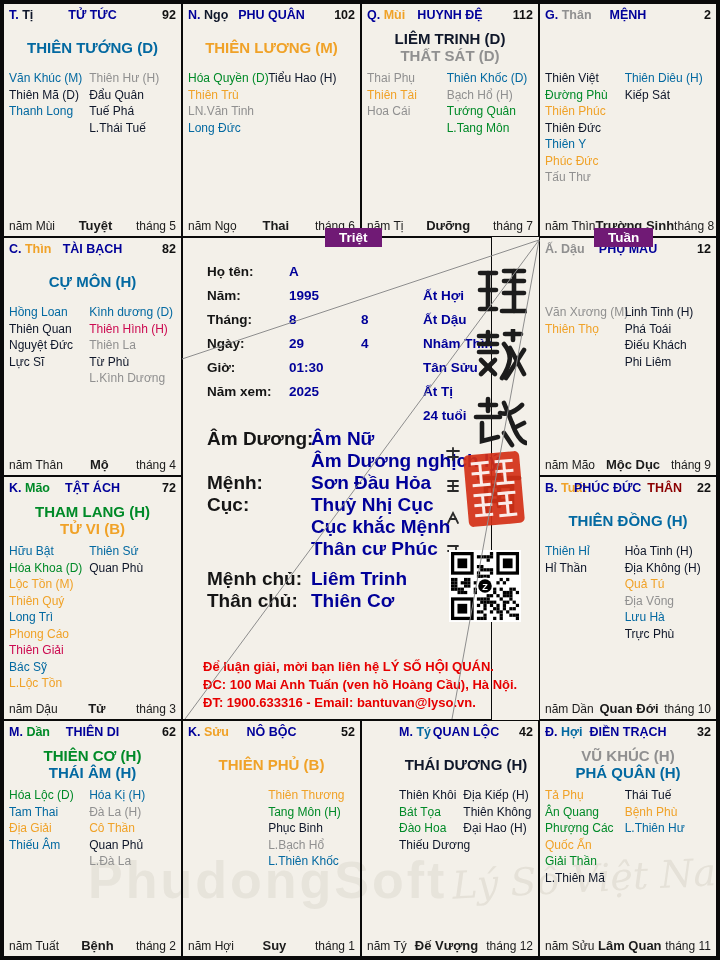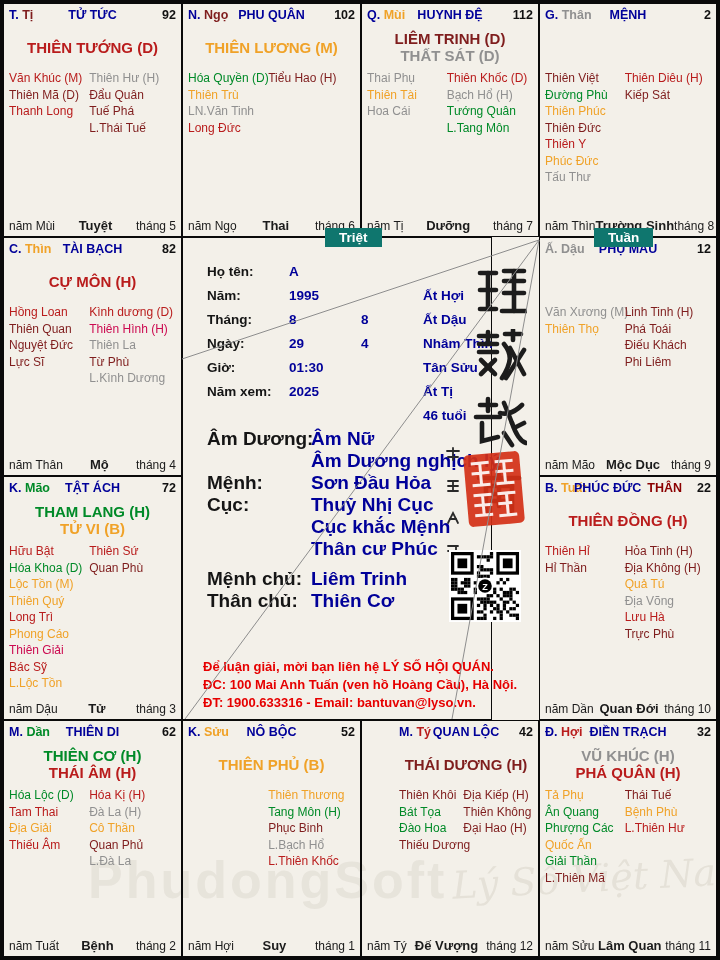--- a/index.html
+++ b/index.html
@@ -21,42 +21,42 @@
   .p-stem{color:#000099}
   .p-mains{height:46px;margin-top:2px;display:flex;flex-direction:column;justify-content:center;
            text-align:center;font-weight:bold;font-size:15px;line-height:17px;white-space:nowrap}
   .p-cols{display:flex;padding:0 5px;font-size:12px;line-height:16.5px;white-space:nowrap}
   .p-cl{width:48%}.p-cr{width:52%}
   .star{display:block}
   .p-foot{position:absolute;left:5px;right:5px;bottom:3px;display:flex;justify-content:space-between;
           align-items:baseline;font-size:12px;white-space:nowrap}
   .p-stage{font-weight:bold;font-size:13px}
   
-  .s-black{color:#b91c1c}.s-red{color:#7f1d1d}.s-orange{color:#f0a228}.s-green{color:#008a28}
+  .s-black{color:#0369a1}.s-red{color:#0f172a}.s-orange{color:#f0a228}.s-green{color:#008a28}
   .s-gray{color:#909090}.s-crimson{color:#cc0a50}.s-navy{color:#000099}
   .b{font-weight:normal}
   
   #center{position:absolute;left:179px;top:234px;width:310px;height:483px;border:1px solid #0a0a0a;box-sizing:border-box}
   #center-form{position:absolute;left:24px;top:22px;display:grid;grid-template-columns:82px 72px 62px auto;
                font-size:13.5px;font-weight:bold;line-height:24px;white-space:nowrap}
   #center-attrs{position:absolute;left:24px;top:190px;display:grid;grid-template-columns:104px auto;
                 font-size:19px;font-weight:bold;line-height:22px;white-space:nowrap}
   .f-label{color:#151515}.f-val{color:#000099}
   .f-gap{}.a-gap{margin-top:8px}
   .l2{display:block}
   #center-contact{position:absolute;left:20px;top:420px;width:337px;font-size:13px;font-weight:bold;
                   color:#e60000;line-height:18px;white-space:nowrap}
   #calligraphy{position:absolute;left:288px;top:24px;width:58px}
   .cal-char{margin-bottom:7px}
   #company-col{position:absolute;left:262px;top:208px;width:18px}
   .mini-char{margin-bottom:12px}
   #seal{position:absolute;left:282px;top:214px;width:58px;height:74px;transform:rotate(-5deg);z-index:3}
   #qr{position:absolute;left:266px;top:312px;width:72px;height:72px}
   #aspect-lines{position:absolute;inset:0;z-index:4;pointer-events:none}
-  .badge{position:absolute;background:#0f766e;color:#fff;font-weight:bold;font-size:13.5px;
+  .badge{position:absolute;background:#701a75;color:#fff;font-weight:bold;font-size:13.5px;
          padding:2px 14px;z-index:6;white-space:nowrap}
   #badge-triet{left:322px;top:225px}
   #badge-tuan{left:591px;top:225px}
 </style>
 </head>
 <body>
 
 <div class="wm" id="wm1">PhudongSoft</div>
 <div class="wm" id="wm2">Lý Số Việt Nam</div>
 
@@ -426,21 +426,21 @@
         <span class="f-val">29</span>
         <span class="f-val">4</span>
         <span class="f-val"><span>Nhâm Thìn</span></span>
         <span class="f-label">Giờ:</span>
         <span class="f-val">01:30</span>
         <span class="f-val"></span>
         <span class="f-val"><span>Tân Sửu</span></span>
         <span class="f-label f-gap">Năm xem:</span>
         <span class="f-val f-gap">2025</span>
         <span class="f-val f-gap"></span>
-        <span class="f-val f-gap"><span>Ất Tị</span><span class="l2">46 tuổi</span></span>
+        <span class="f-val f-gap"><span>Ất Tị</span><span class="l2">24 tuổi</span></span>
       </div>
     <div id="center-attrs">
         <span class="f-label">Âm Dương:</span>
         <span class="f-val">Âm Nữ</span>
         <span class="f-label"></span>
         <span class="f-val">Âm Dương nghịch lý</span>
         <span class="f-label">Mệnh:</span>
         <span class="f-val">Sơn Đầu Hỏa</span>
         <span class="f-label">Cục:</span>
         <span class="f-val">Thuỷ Nhị Cục</span>

